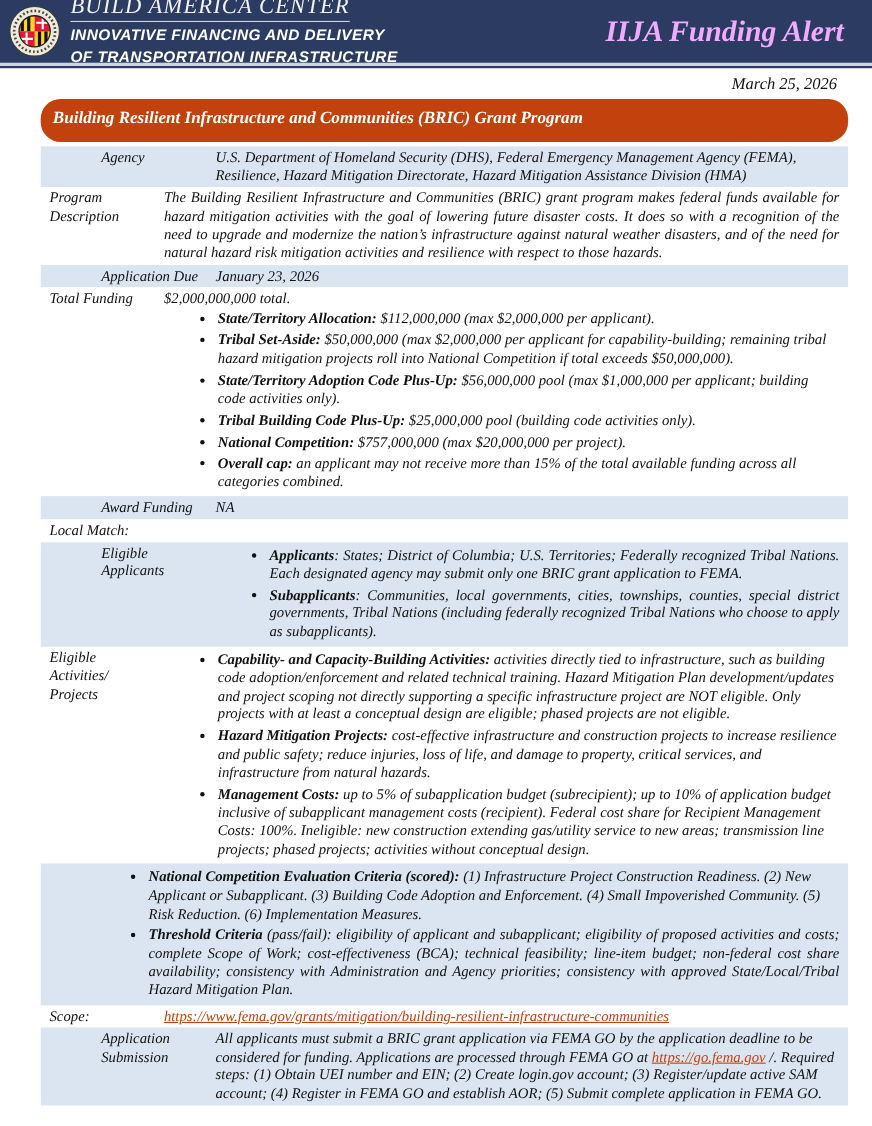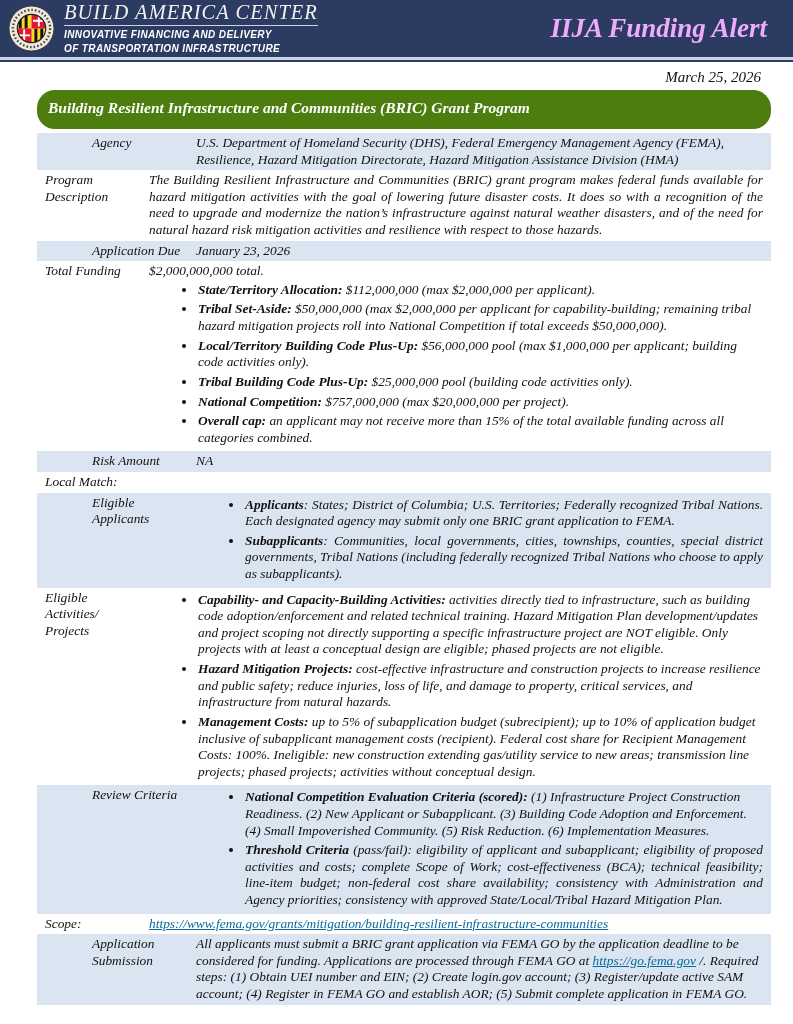--- a/index.html
+++ b/index.html
@@ -8,41 +8,41 @@
 
   
   .header { height:60px; background:#2b3b62; display:flex; align-items:center;
             padding-left:8px; border-bottom:3px solid #c9d4e6; }
   .header-rule { height:2px; background:#2b3b62; }
   .logo-wrap { width:47px; height:47px; flex:0 0 47px; }
   .brand-block { margin-left:9px; color:#fff; }
   .brand-title { font-size:20.5px; letter-spacing:1px; color:#f2f2f2;
                  border-bottom:1px solid #cdd5e3; padding-bottom:1px; display:inline-block; }
   .taglines { font-family:"Liberation Sans", sans-serif; font-weight:bold;
-              font-size:10px; letter-spacing:0.4px; line-height:1.4; margin-top:2px;
+              font-size:14px; letter-spacing:0.4px; line-height:1.4; margin-top:2px;
               white-space:pre-line; }
   .alert-title { margin-left:auto; margin-right:26px; font-size:27px; font-weight:bold;
                  color:#f0abfc; }
 
   
   .date-line { text-align:right; padding:7px 32px 2px 0; font-size:15px; }
 
   
   .doc-table { margin-left:37px; width:734px; margin-top:2px; }
-  .title-bar { background:#4d7c0f; color:#fff; font-weight:bold; font-size:15.5px;
+  .title-bar { background:#c2410c; color:#fff; font-weight:bold; font-size:15.5px;
                padding:9px 11px 12px; margin-bottom:4px;border-radius:18px; }
   .row { display:flex; font-size:13.4px; line-height:1.24; }
   .row.blue { background:#dbe5f1;padding-left:47px; }
   .cell-label { flex:0 0 110px; padding:2px 4px 2px 8px; white-space:pre-line; }
   .cell-content { flex:1; padding:2px 8px 2px 2px; }
   .justify { text-align:justify; }
   ul.bullets { margin:2px 0 2px; padding-left:48px; list-style:disc; }
   ul.bullets li { margin:0 0 3px; padding-left:1px; }
   .b { font-weight:bold; }
-  a.doc-link { color:#0369a1; text-decoration:underline; cursor:pointer; }
+  a.doc-link { color:#c2410c; text-decoration:underline; cursor:pointer; }
   .lm-line { margin:0; }
 </style>
 </head>
 <body>
 
 <div class="page">
 
   <div class="header">
     <div class="logo-wrap">
       <svg viewBox="0 0 48 48" width="47" height="47">
@@ -98,30 +98,30 @@
       <div class="cell-content">January 23, 2026</div>
     </div>
 
     <div class="row">
       <div class="cell-label">Total Funding</div>
       <div class="cell-content">
         <div>$2,000,000,000 total.</div>
         <ul class="bullets">
           <li><span class="b">State/Territory Allocation:</span><span> $112,000,000 (max $2,000,000 per applicant).</span></li>
           <li><span class="b">Tribal Set-Aside:</span><span> $50,000,000 (max $2,000,000 per applicant for capability-building; remaining tribal hazard mitigation projects roll into National Competition if total exceeds $50,000,000).</span></li>
-          <li><span class="b">Local/Territory Building Code Plus-Up:</span><span> $56,000,000 pool (max $1,000,000 per applicant; building code activities only).</span></li>
+          <li><span class="b">State/Territory Adoption Code Plus-Up:</span><span> $56,000,000 pool (max $1,000,000 per applicant; building code activities only).</span></li>
           <li><span class="b">Tribal Building Code Plus-Up:</span><span> $25,000,000 pool (building code activities only).</span></li>
           <li><span class="b">National Competition:</span><span> $757,000,000 (max $20,000,000 per project).</span></li>
           <li><span class="b">Overall cap:</span><span> an applicant may not receive more than 15% of the total available funding across all categories combined.</span></li>
         </ul>
       </div>
     </div>
 
     <div class="row blue">
-      <div class="cell-label">Risk Amount</div>
+      <div class="cell-label">Award Funding</div>
       <div class="cell-content">NA</div>
     </div>
 
     <div class="row">
       <div class="cell-label">Local Match:</div>
     </div>
 
     <div class="row blue">
       <div class="cell-label">Eligible
 Applicants</div>
@@ -140,21 +140,20 @@
       <div class="cell-content">
         <ul class="bullets">
           <li><span class="b">Capability- and Capacity-Building Activities:</span><span> activities directly tied to infrastructure, such as building code adoption/enforcement and related technical training. Hazard Mitigation Plan development/updates and project scoping not directly supporting a specific infrastructure project are NOT eligible. Only projects with at least a conceptual design are eligible; phased projects are not eligible.</span></li>
           <li><span class="b">Hazard Mitigation Projects:</span><span> cost-effective infrastructure and construction projects to increase resilience and public safety; reduce injuries, loss of life, and damage to property, critical services, and infrastructure from natural hazards.</span></li>
           <li><span class="b">Management Costs:</span><span> up to 5% of subapplication budget (subrecipient); up to 10% of application budget inclusive of subapplicant management costs (recipient). Federal cost share for Recipient Management Costs: 100%. Ineligible: new construction extending gas/utility service to new areas; transmission line projects; phased projects; activities without conceptual design.</span></li>
         </ul>
       </div>
     </div>
 
     <div class="row blue">
-      <div class="cell-label">Review Criteria</div>
       <div class="cell-content">
         <ul class="bullets">
           <li><span class="b">National Competition Evaluation Criteria (scored):</span><span> (1) Infrastructure Project Construction Readiness. (2) New Applicant or Subapplicant. (3) Building Code Adoption and Enforcement. (4) Small Impoverished Community. (5) Risk Reduction. (6) Implementation Measures.</span></li>
           <li class="justify"><span class="b">Threshold Criteria</span><span> (pass/fail): eligibility of applicant and subapplicant; eligibility of proposed activities and costs; complete Scope of Work; cost-effectiveness (BCA); technical feasibility; line-item budget; non-federal cost share availability; consistency with Administration and Agency priorities; consistency with approved State/Local/Tribal Hazard Mitigation Plan.</span></li>
         </ul>
       </div>
     </div>
 
     <div class="row">
       <div class="cell-label">Scope:</div>

